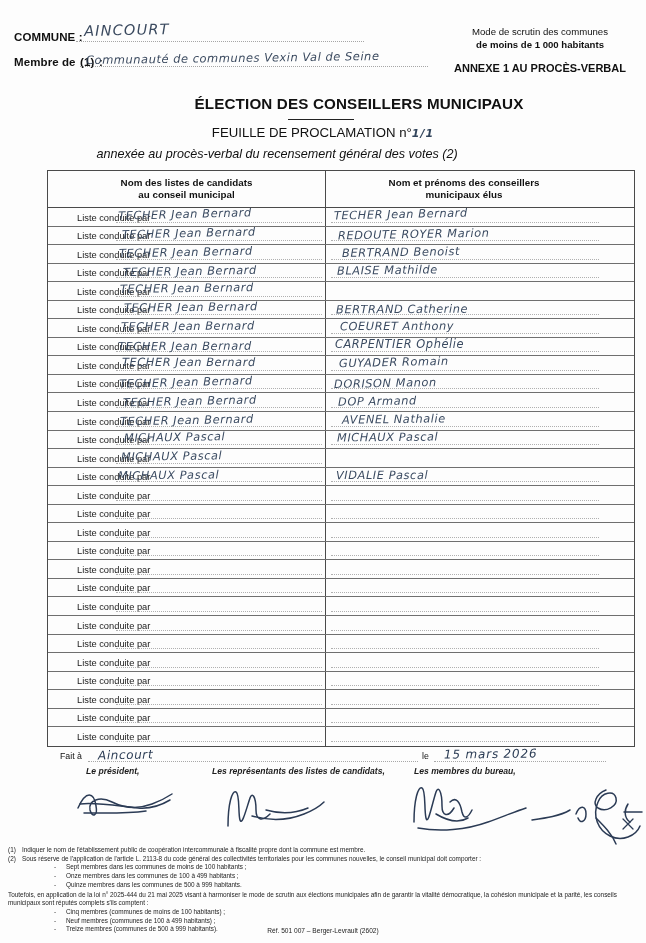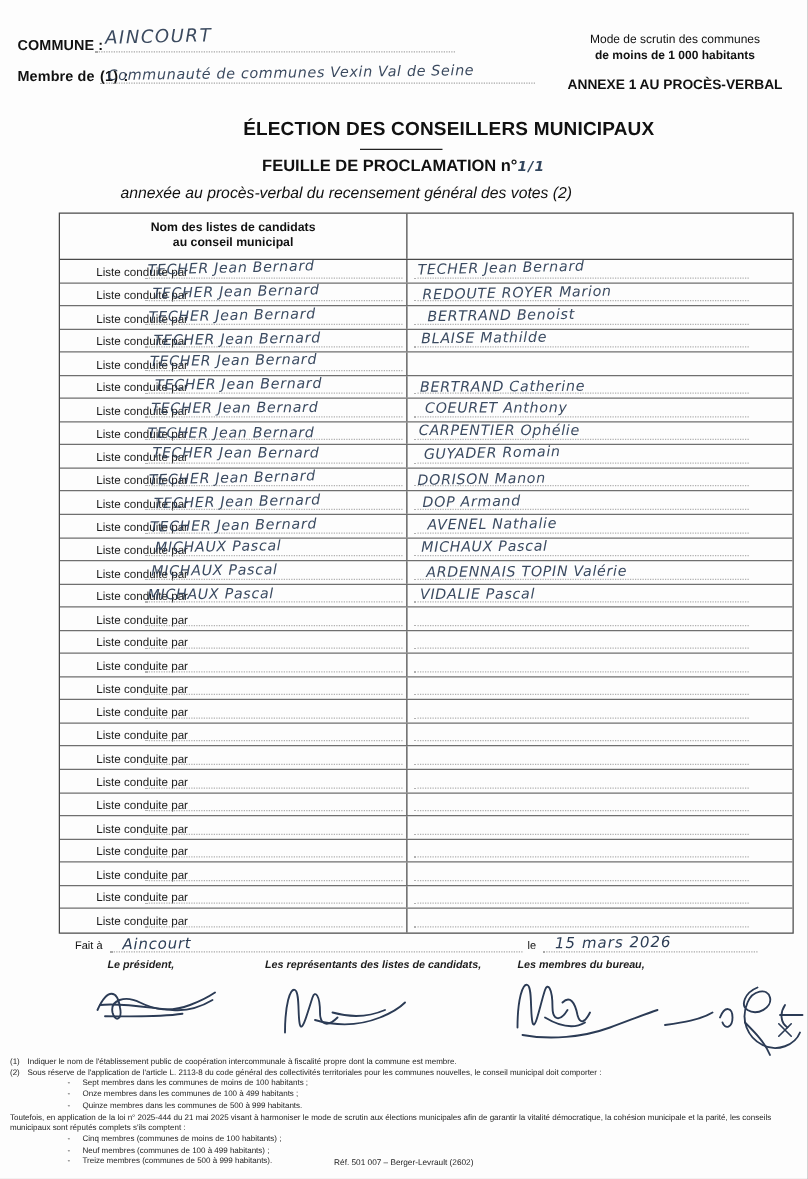--- a/index.html
+++ b/index.html
@@ -127,21 +127,21 @@
   }
   .title-sub {
     position: absolute;
     left: 0; top: 125px;
     width: 646px;
     text-align: center;
     font-size: 13.2px;
     font-weight: bold;
   }
   .title-sub .nnum {
-    font-weight: bold;
+    font-weight: normal;
   }
   .hw-num {
     font-family: "DejaVu Sans", sans-serif;
     color: #32455c;
     font-style: italic;
     font-size: 11px;
     letter-spacing: 1px;
   }
   .title-sub2 {
     position: absolute;
@@ -356,20 +356,26 @@
     <div class="title-sub2">annexée au procès-verbal du recensement général des votes (2)</div>
 
     <div class="tbl">
       <div class="thead">
         <div class="th th-left">
           <div>
             <div>Nom des listes de candidats</div>
             <div>au conseil municipal</div>
           </div>
         </div>
+        <div class="th th-right">
+          <div>
+            <div>Nom et prénoms des conseillers</div>
+            <div>municipaux élus</div>
+          </div>
+        </div>
       </div>
       <div id="rows-host">
           <div class="trow">
             <div class="cell-left">
               <span class="lcp">Liste conduite par</span>
               <span class="fill-left"></span>
               <span class="hw-cell hw-l" style="transform: rotate(-1.5deg); left: 70px; top: -1px;">TECHER Jean Bernard</span>
             </div>
             <div class="cell-right">
               <span class="fill-right"></span>
@@ -502,24 +508,20 @@
             <div class="cell-right">
               <span class="fill-right"></span>
               <span class="hw-cell hw-r" style="transform: rotate(-0.55deg); left: 11px; top: -1px;">MICHAUX Pascal</span>
             </div>
           </div>
           <div class="trow">
             <div class="cell-left">
               <span class="lcp">Liste conduite par</span>
               <span class="fill-left"></span>
               <span class="hw-cell hw-l" style="transform: rotate(-0.79deg); left: 73px; top: -0.4px;">MICHAUX Pascal</span>
-            </div>
-            <div class="cell-right">
-              <span class="fill-right"></span>
-              <span class="hw-cell hw-r" style="transform: rotate(-0.36deg); left: 15px; top: 0.8px;">ARDENNAIS TOPIN Valérie</span>
             </div>
           </div>
           <div class="trow">
             <div class="cell-left">
               <span class="lcp">Liste conduite par</span>
               <span class="fill-left"></span>
               <span class="hw-cell hw-l" style="transform: rotate(-0.61deg); left: 70px; top: 0.2px;">MICHAUX Pascal</span>
             </div>
             <div class="cell-right">
               <span class="fill-right"></span>

